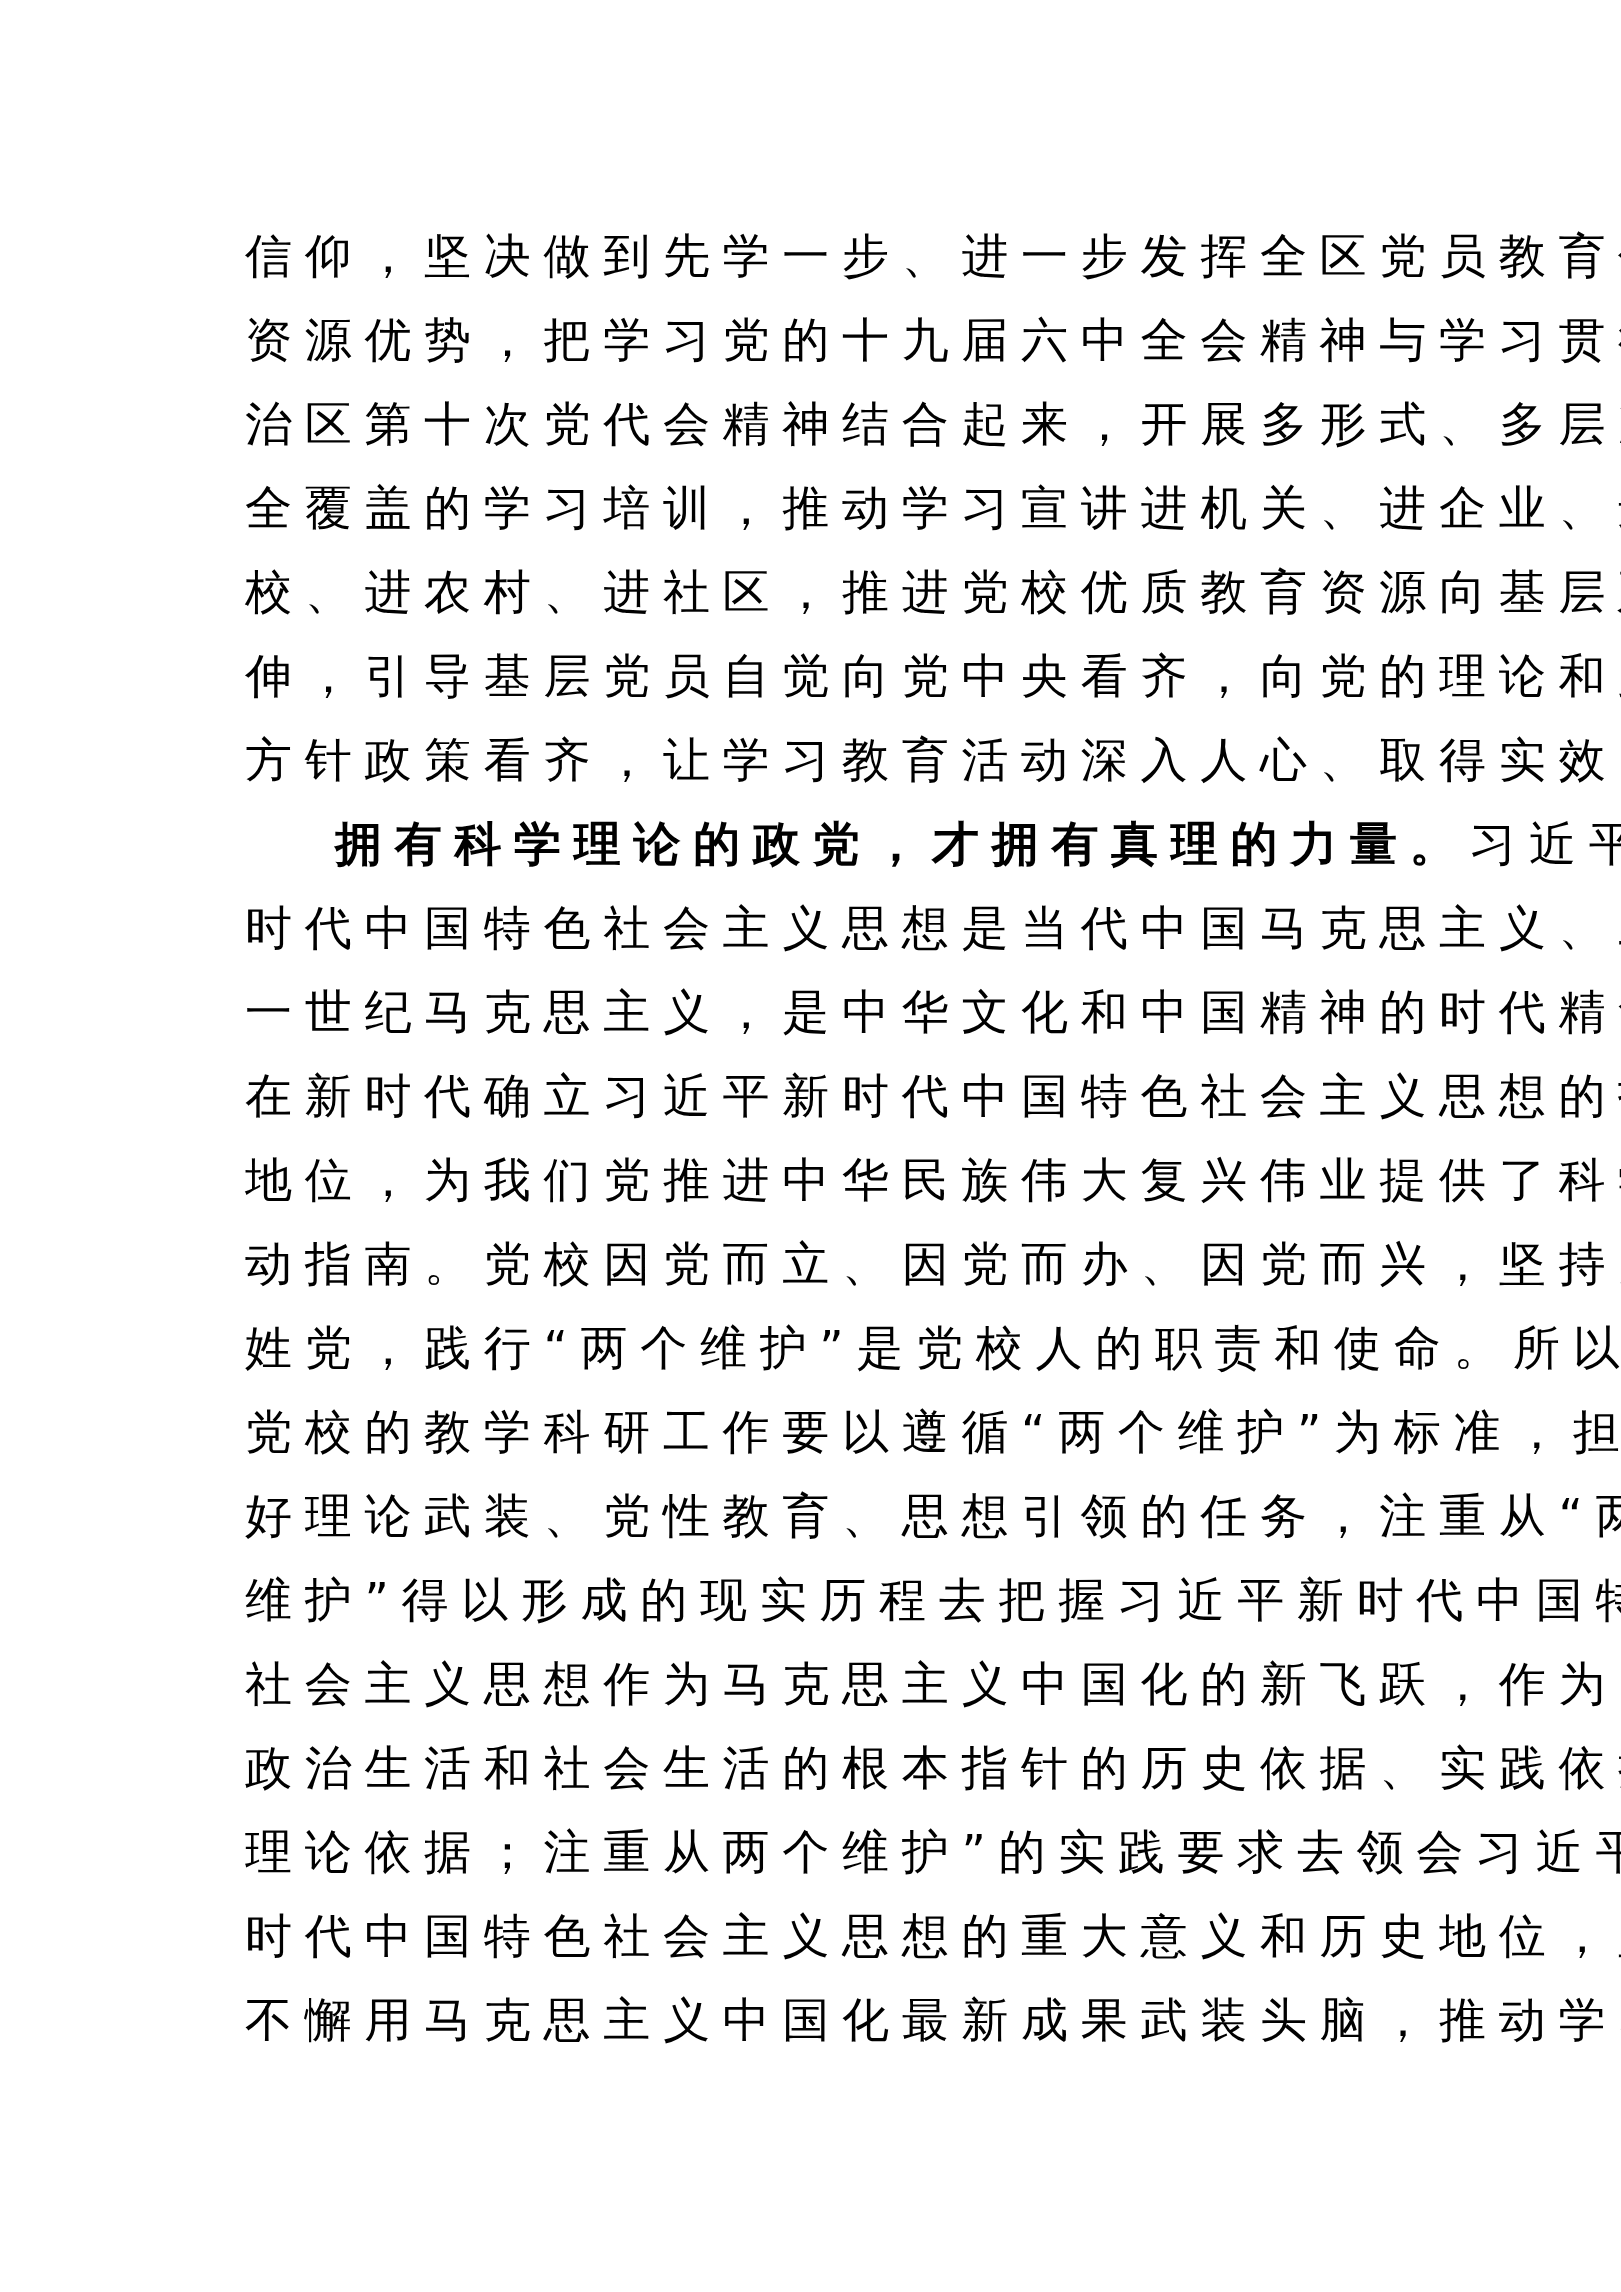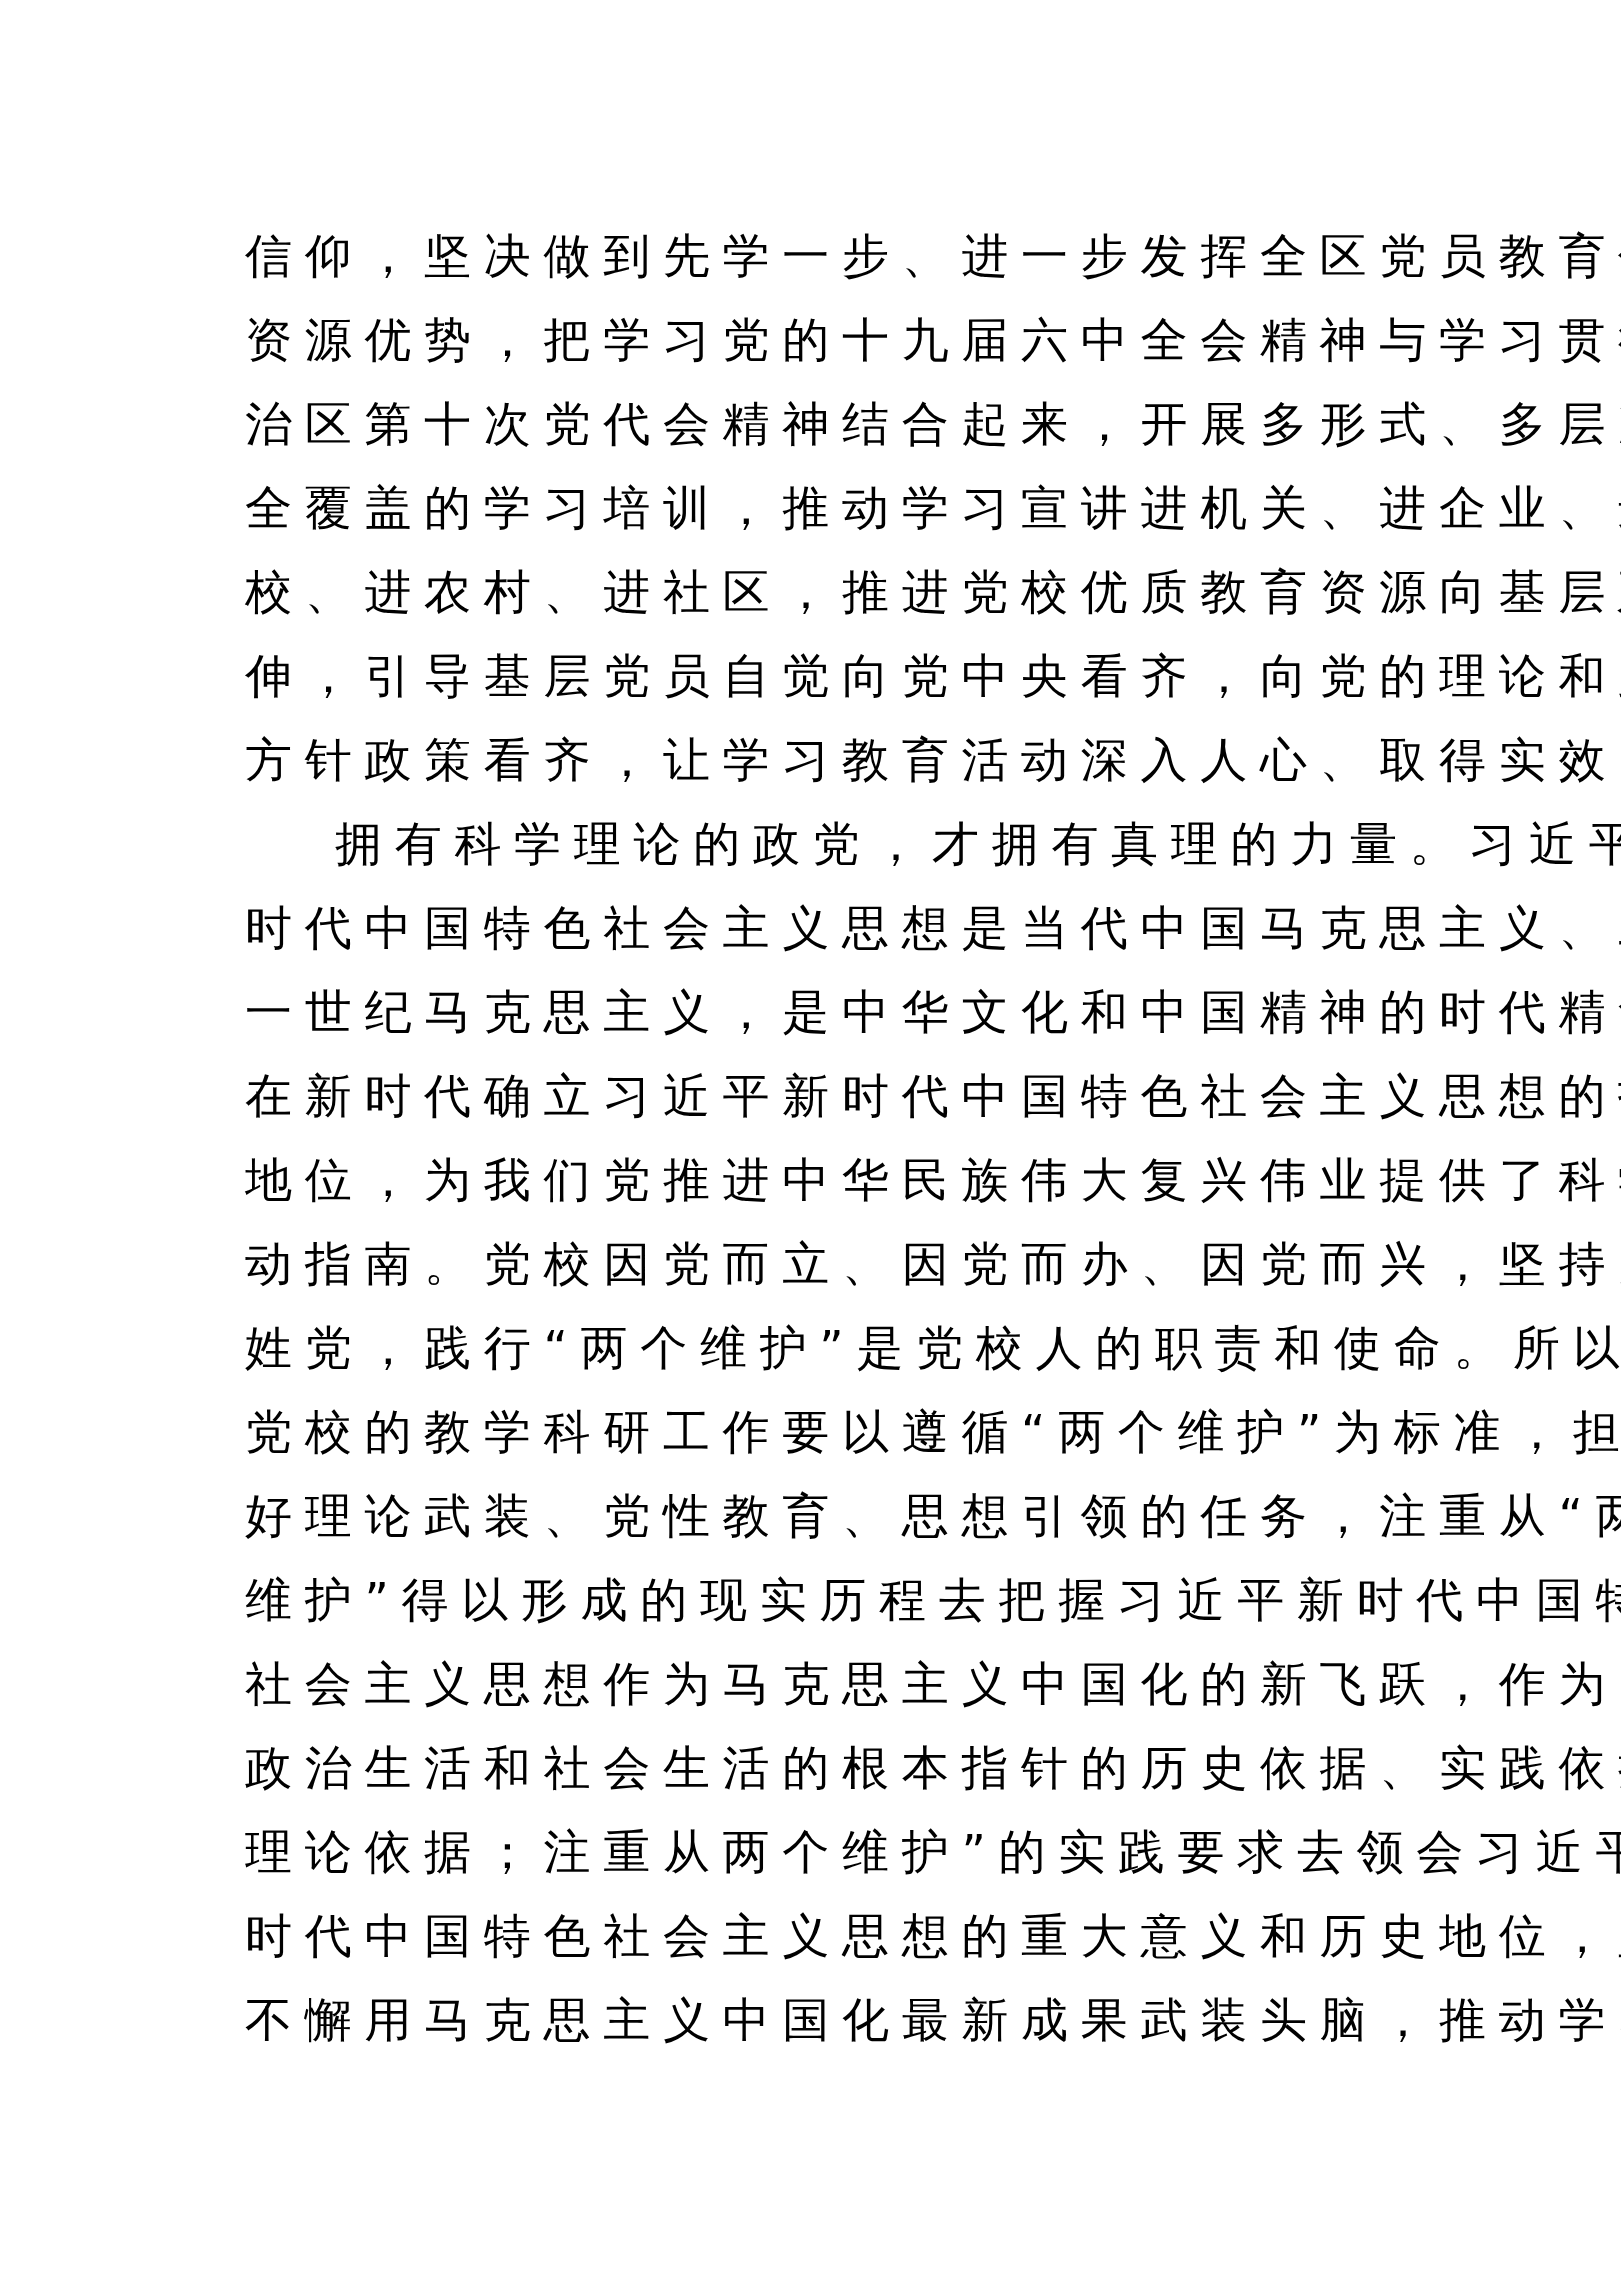--- a/index.html
+++ b/index.html
@@ -35,21 +35,21 @@
       line-height: 76px;
       font-size: 47px;
       letter-spacing: 12.7px;
       white-space: nowrap;
       overflow: visible;
     }
     .indent {
       padding-left: 90px;
     }
     .bold {
-      font-weight: normal;
+      font-weight: bold;
     }
   </style>
 </head>
 <body>
 
 <div class="page">
   <div class="text-block">
 
     <div>
       <span class="line">信仰，坚决做到先学一步、进一步发挥全区党员教育优质</span>

